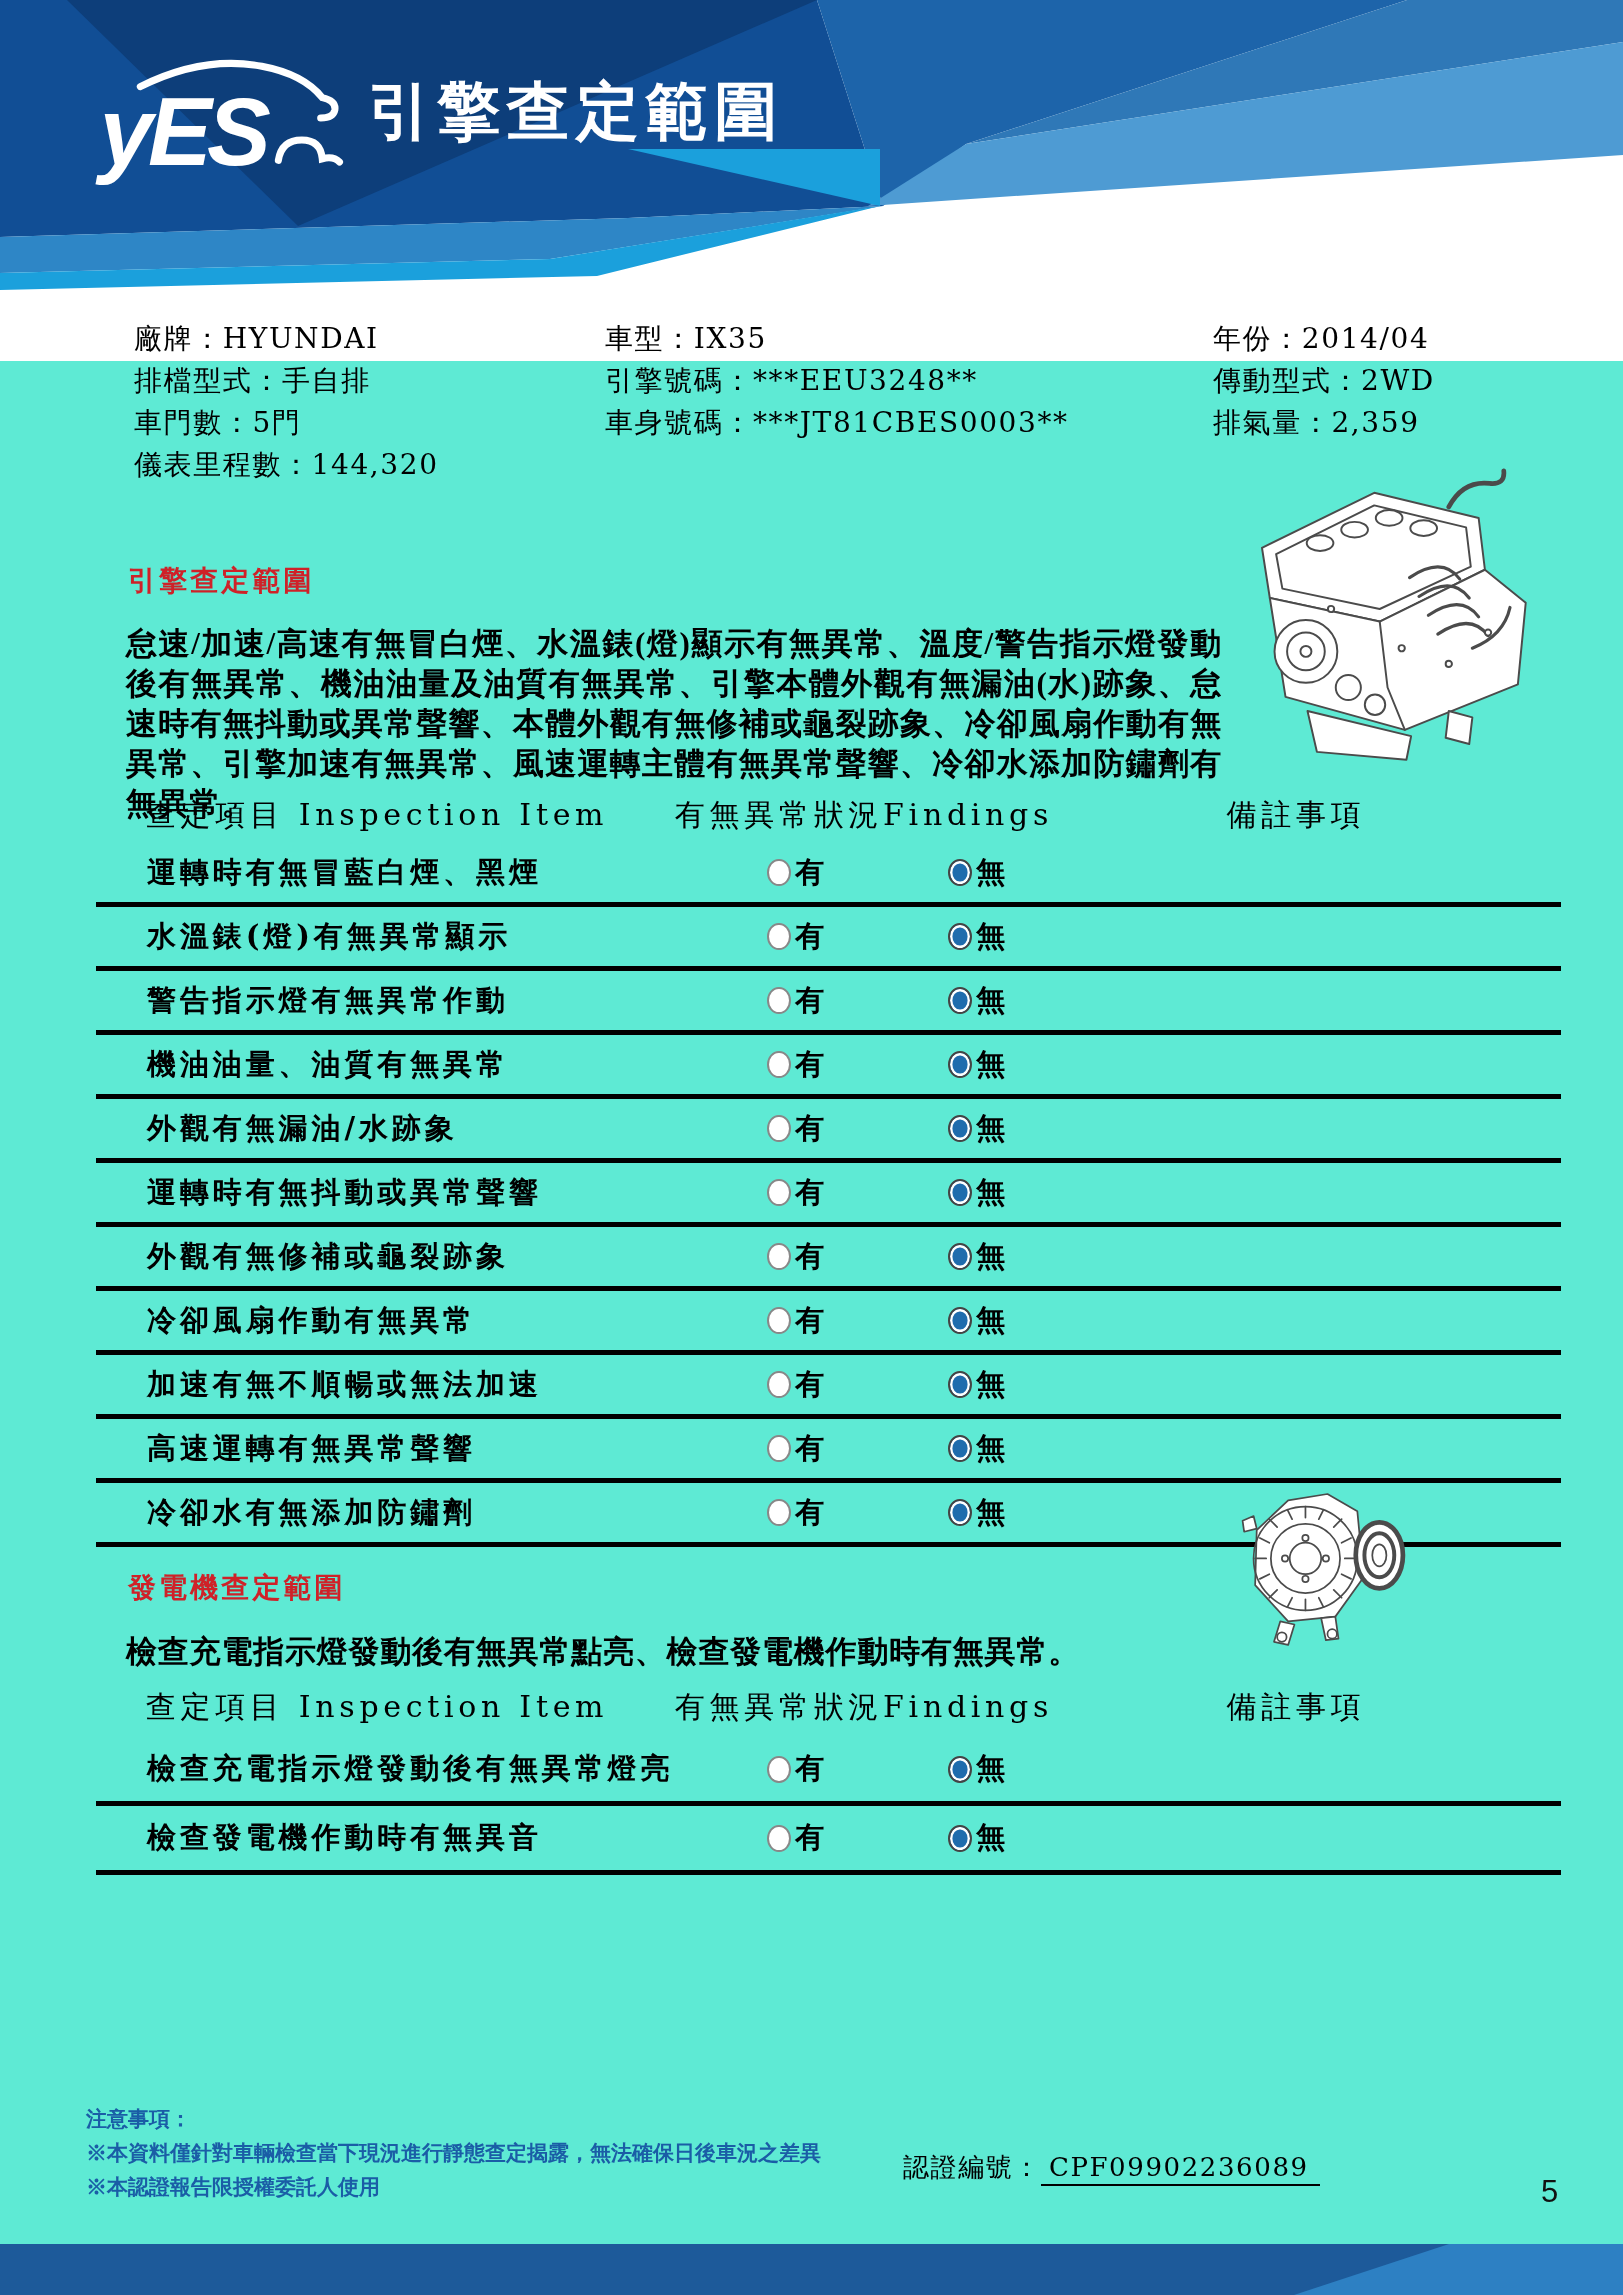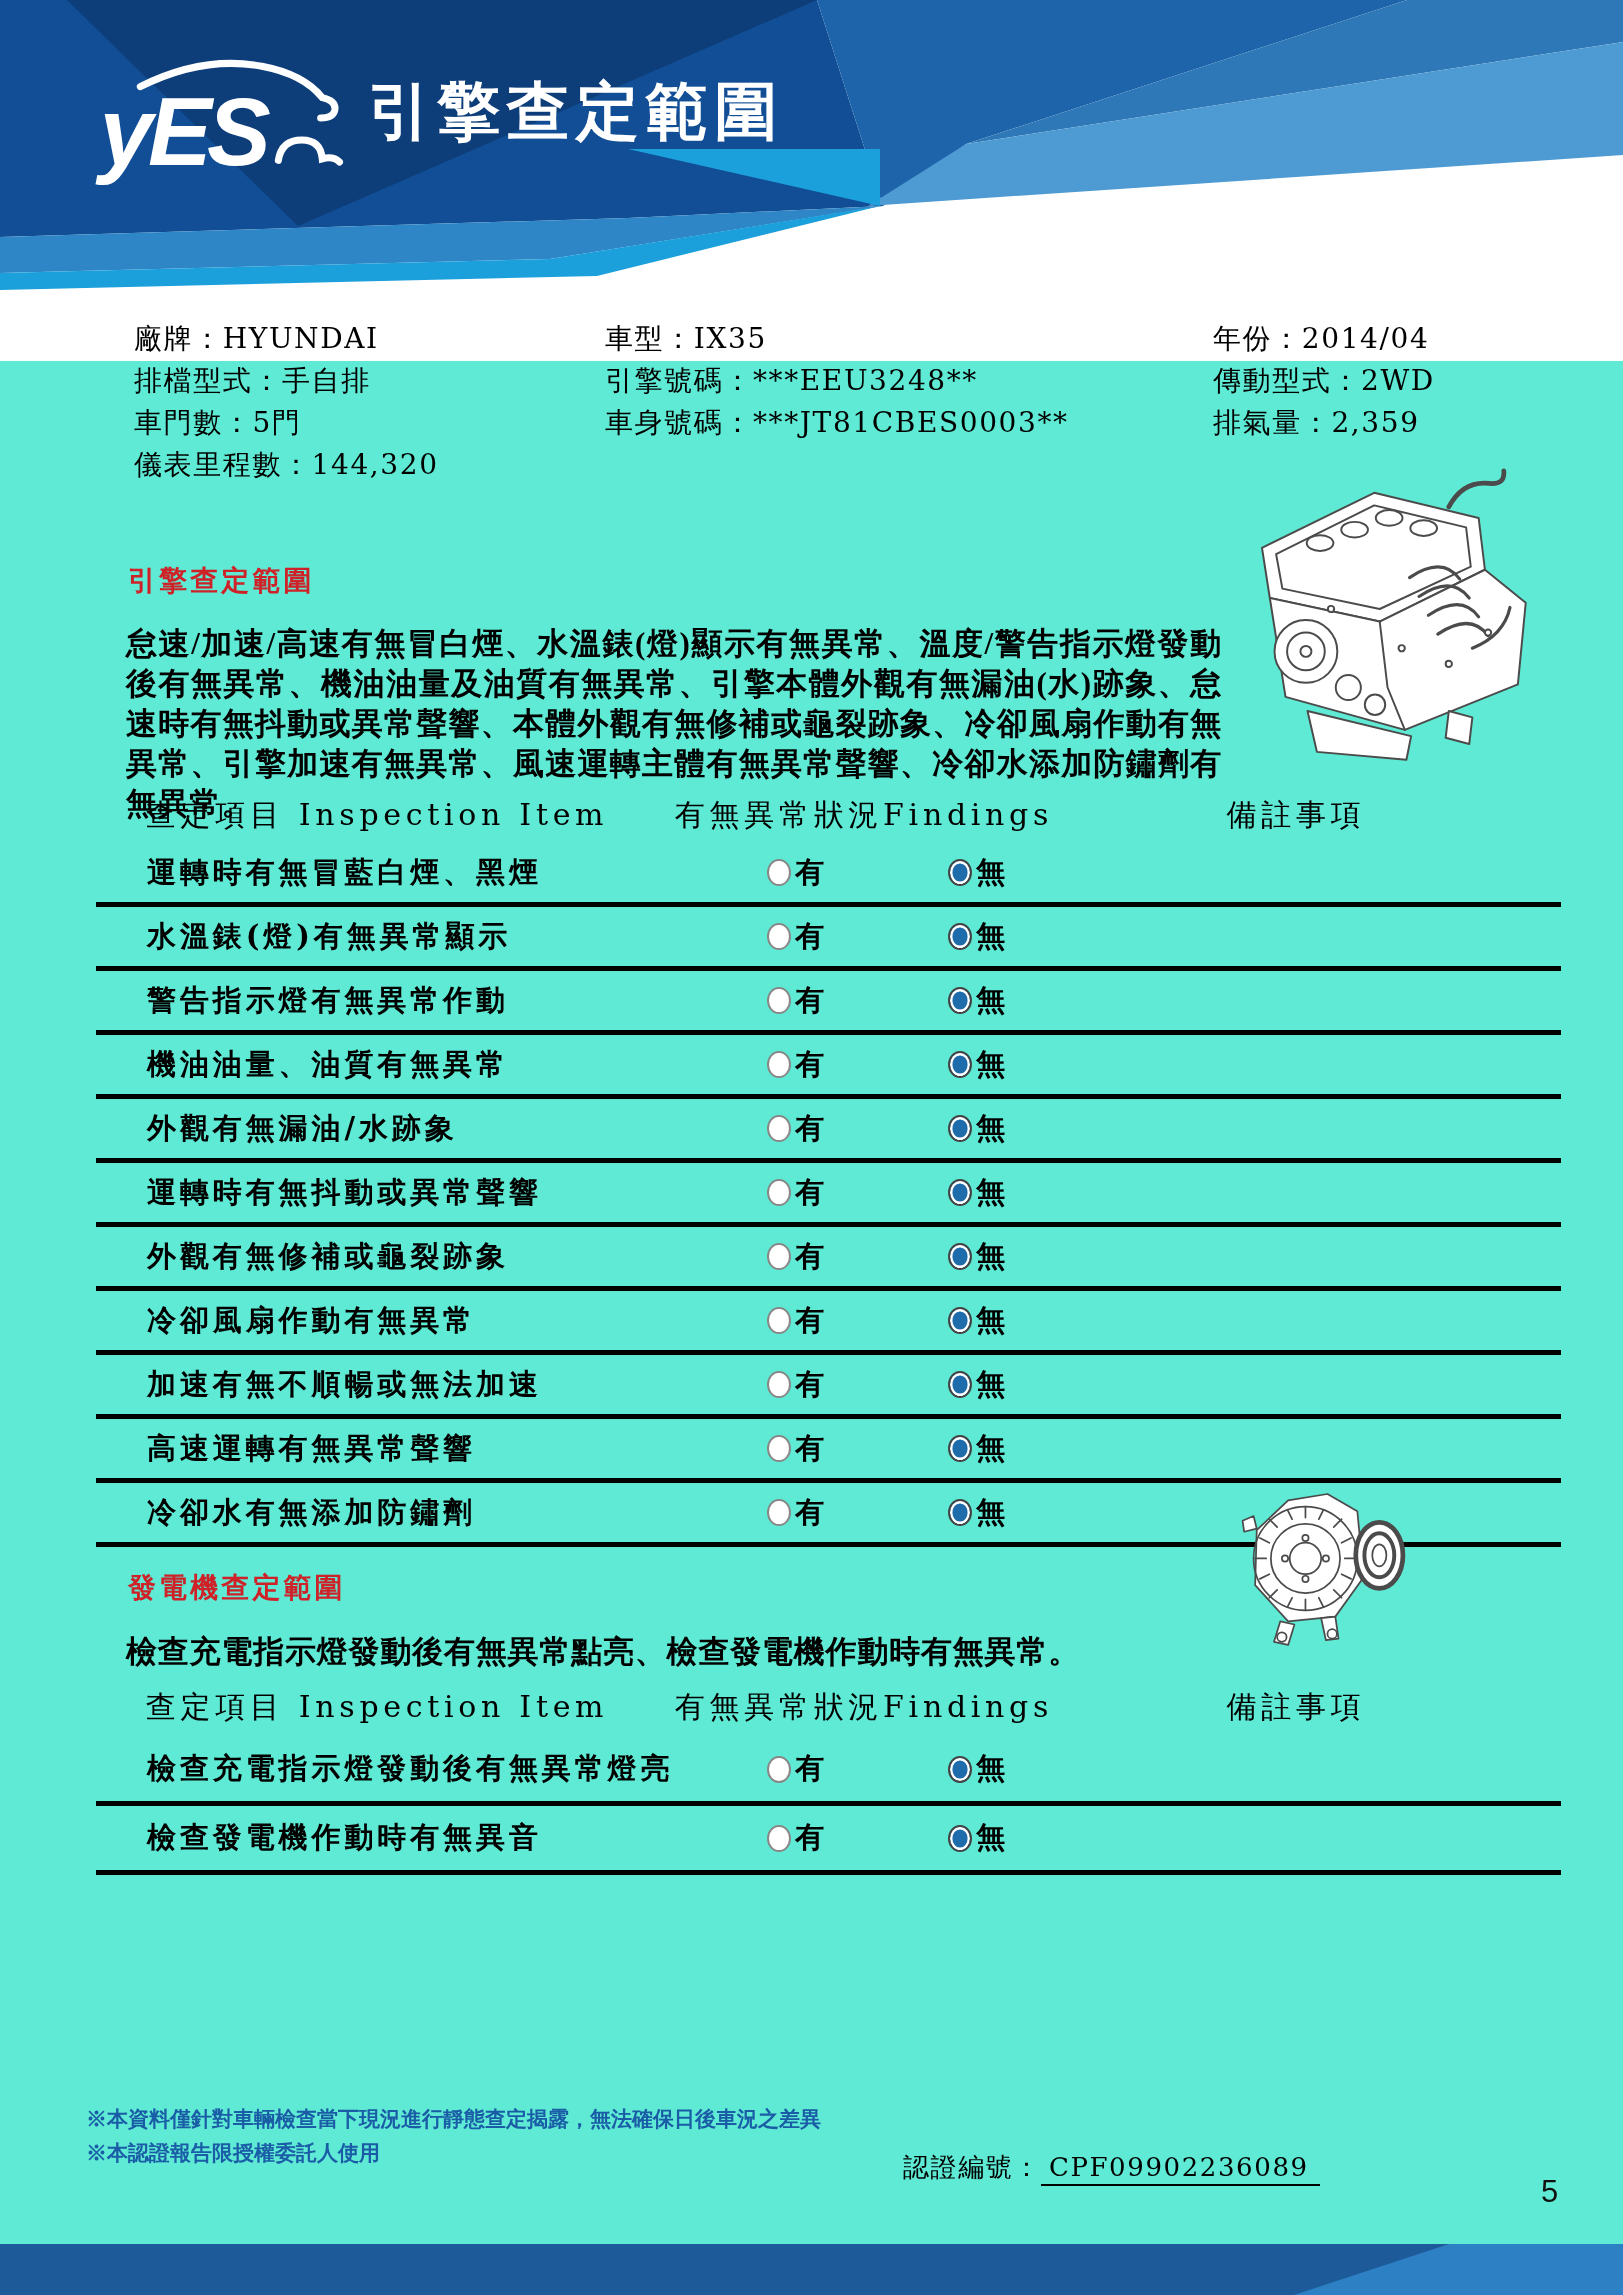--- a/index.html
+++ b/index.html
@@ -355,20 +355,21 @@
           <span class="lbl">有</span>
         </span>
         <span class="opt opt-no">
           <span class="rdo checked"></span>
           <span class="lbl">無</span>
         </span>
       </div>
     </div>
 
   <div class="notes">
+    <div class="note-line">注意事項：</div>
     <div class="note-line">※本資料僅針對車輛檢查當下現況進行靜態查定揭露，無法確保日後車況之差異</div>
     <div class="note-line">※本認證報告限授權委託人使用</div>
   </div>
 
   <div class="cert">
     <span>認證編號：</span><span class="cert-num">CPF09902236089</span>
   </div>
 
   <div class="page-num">5</div>
 

